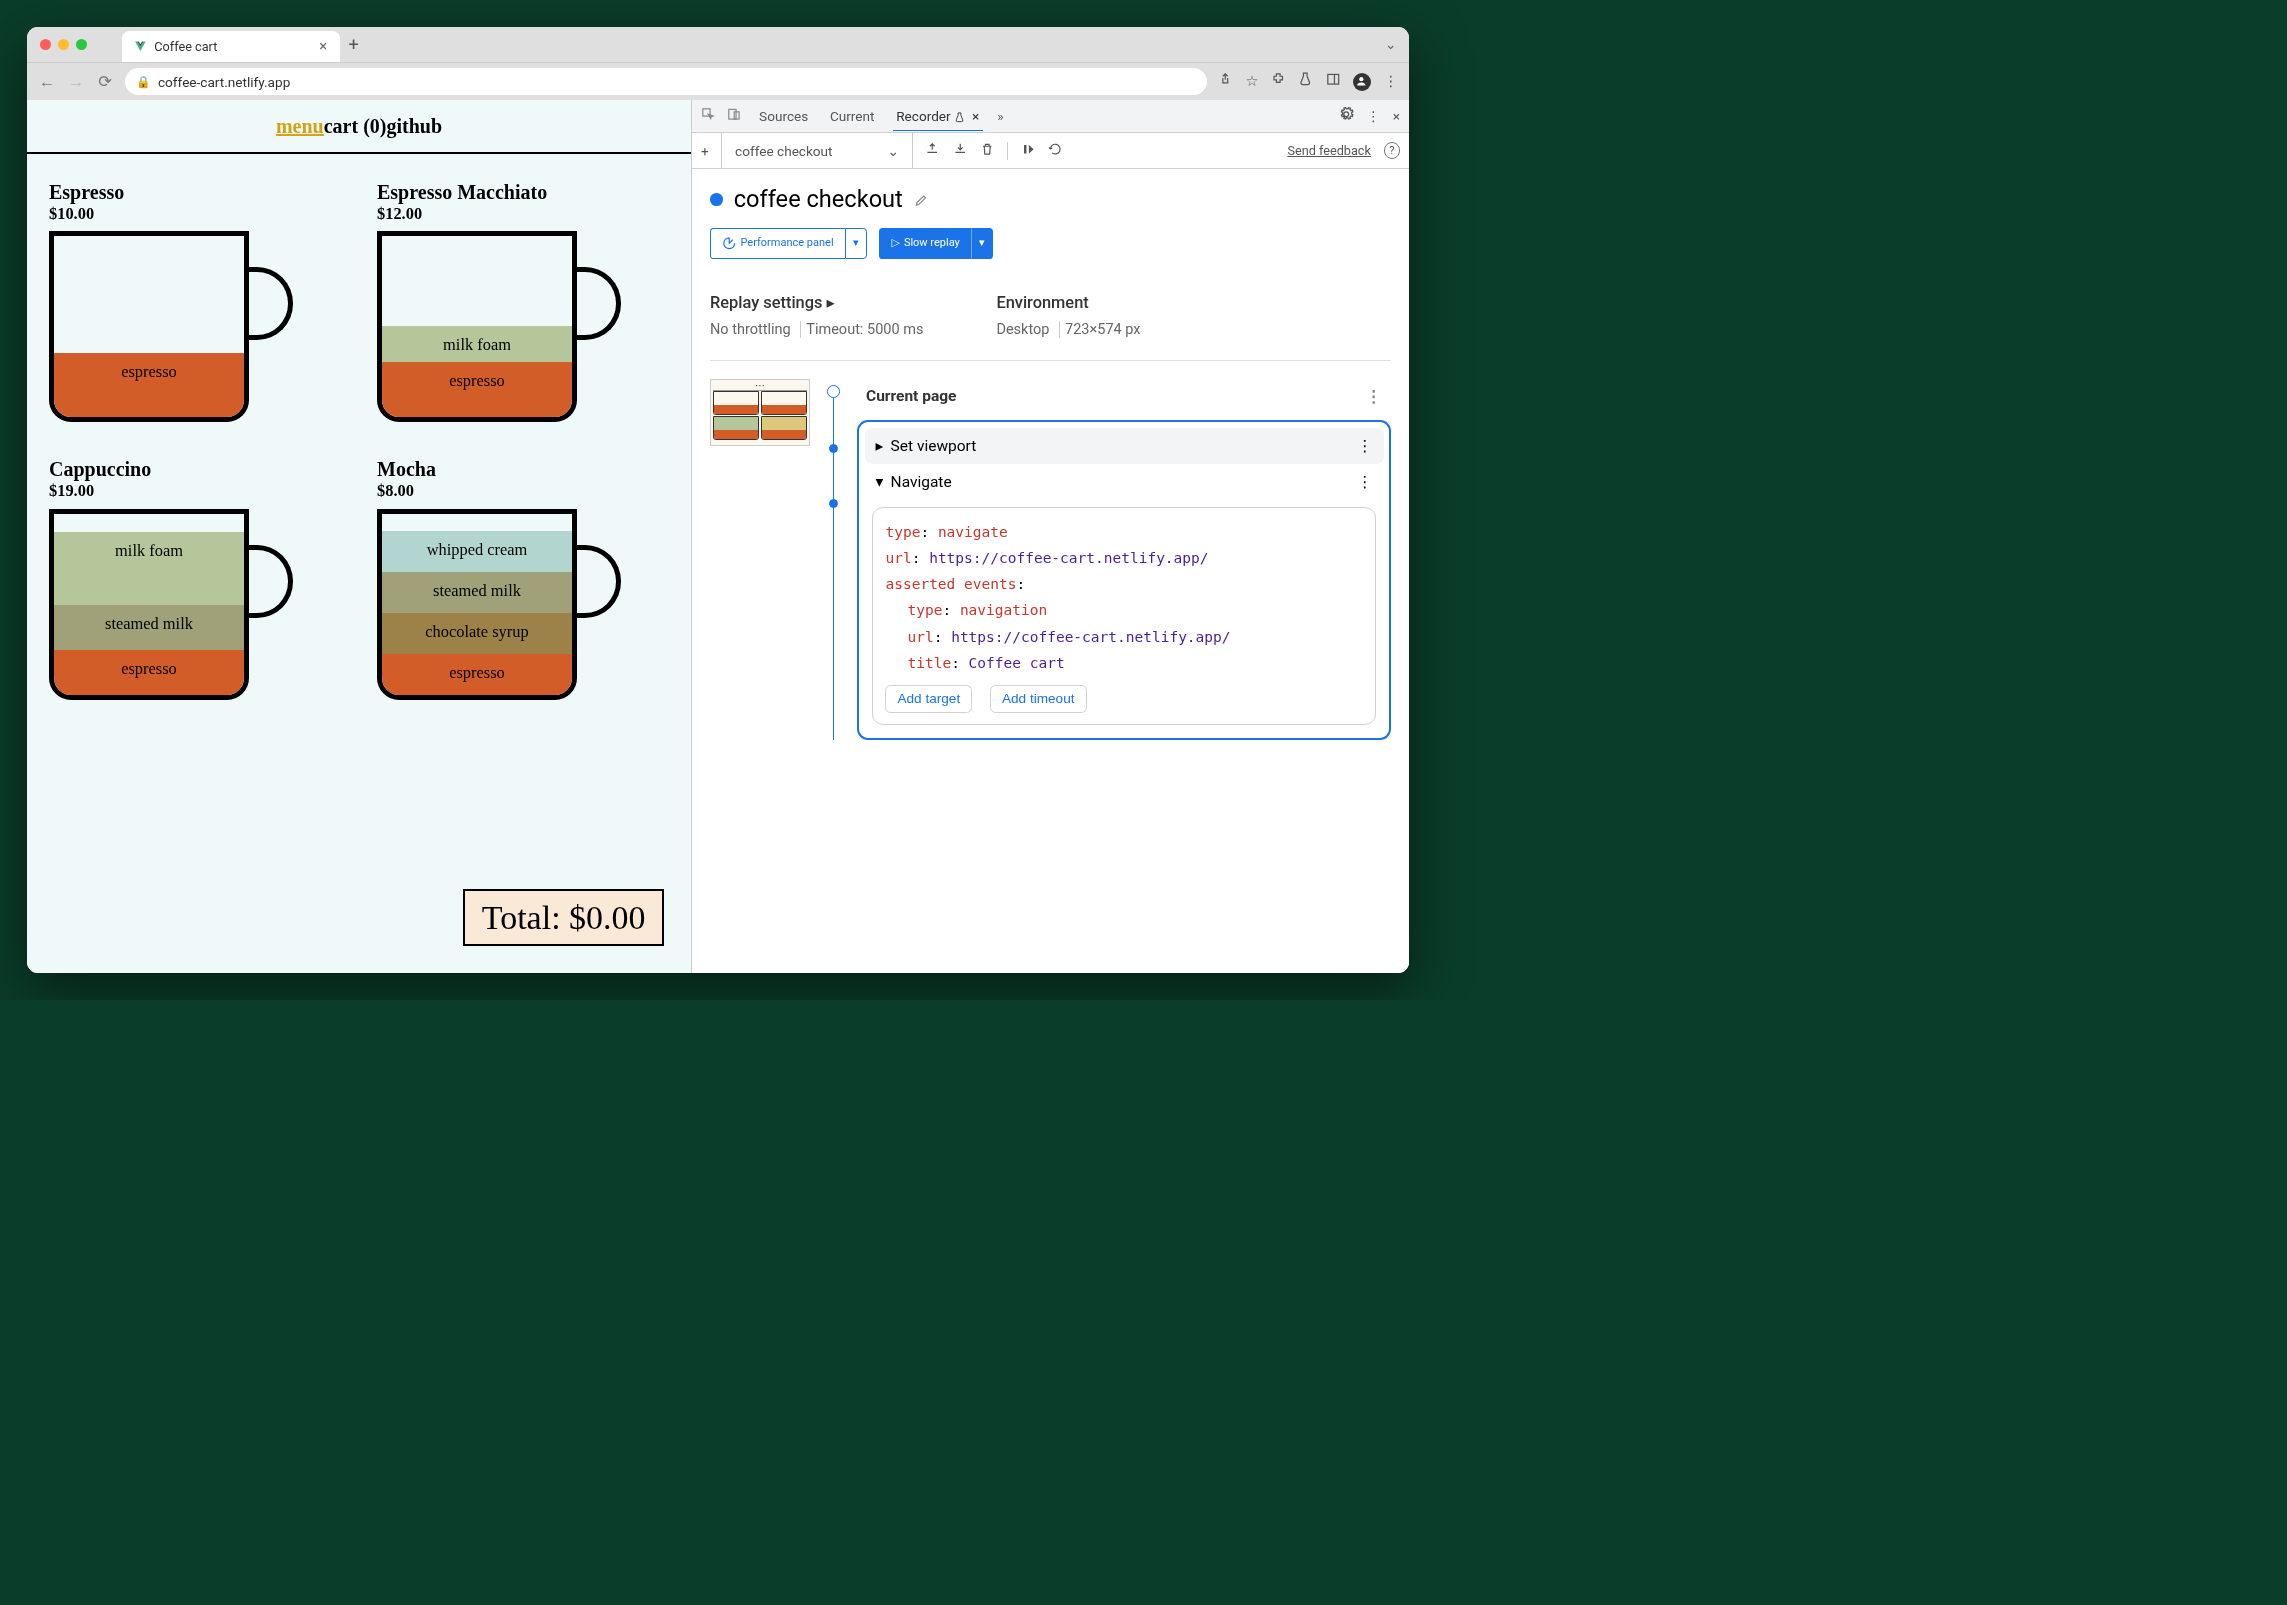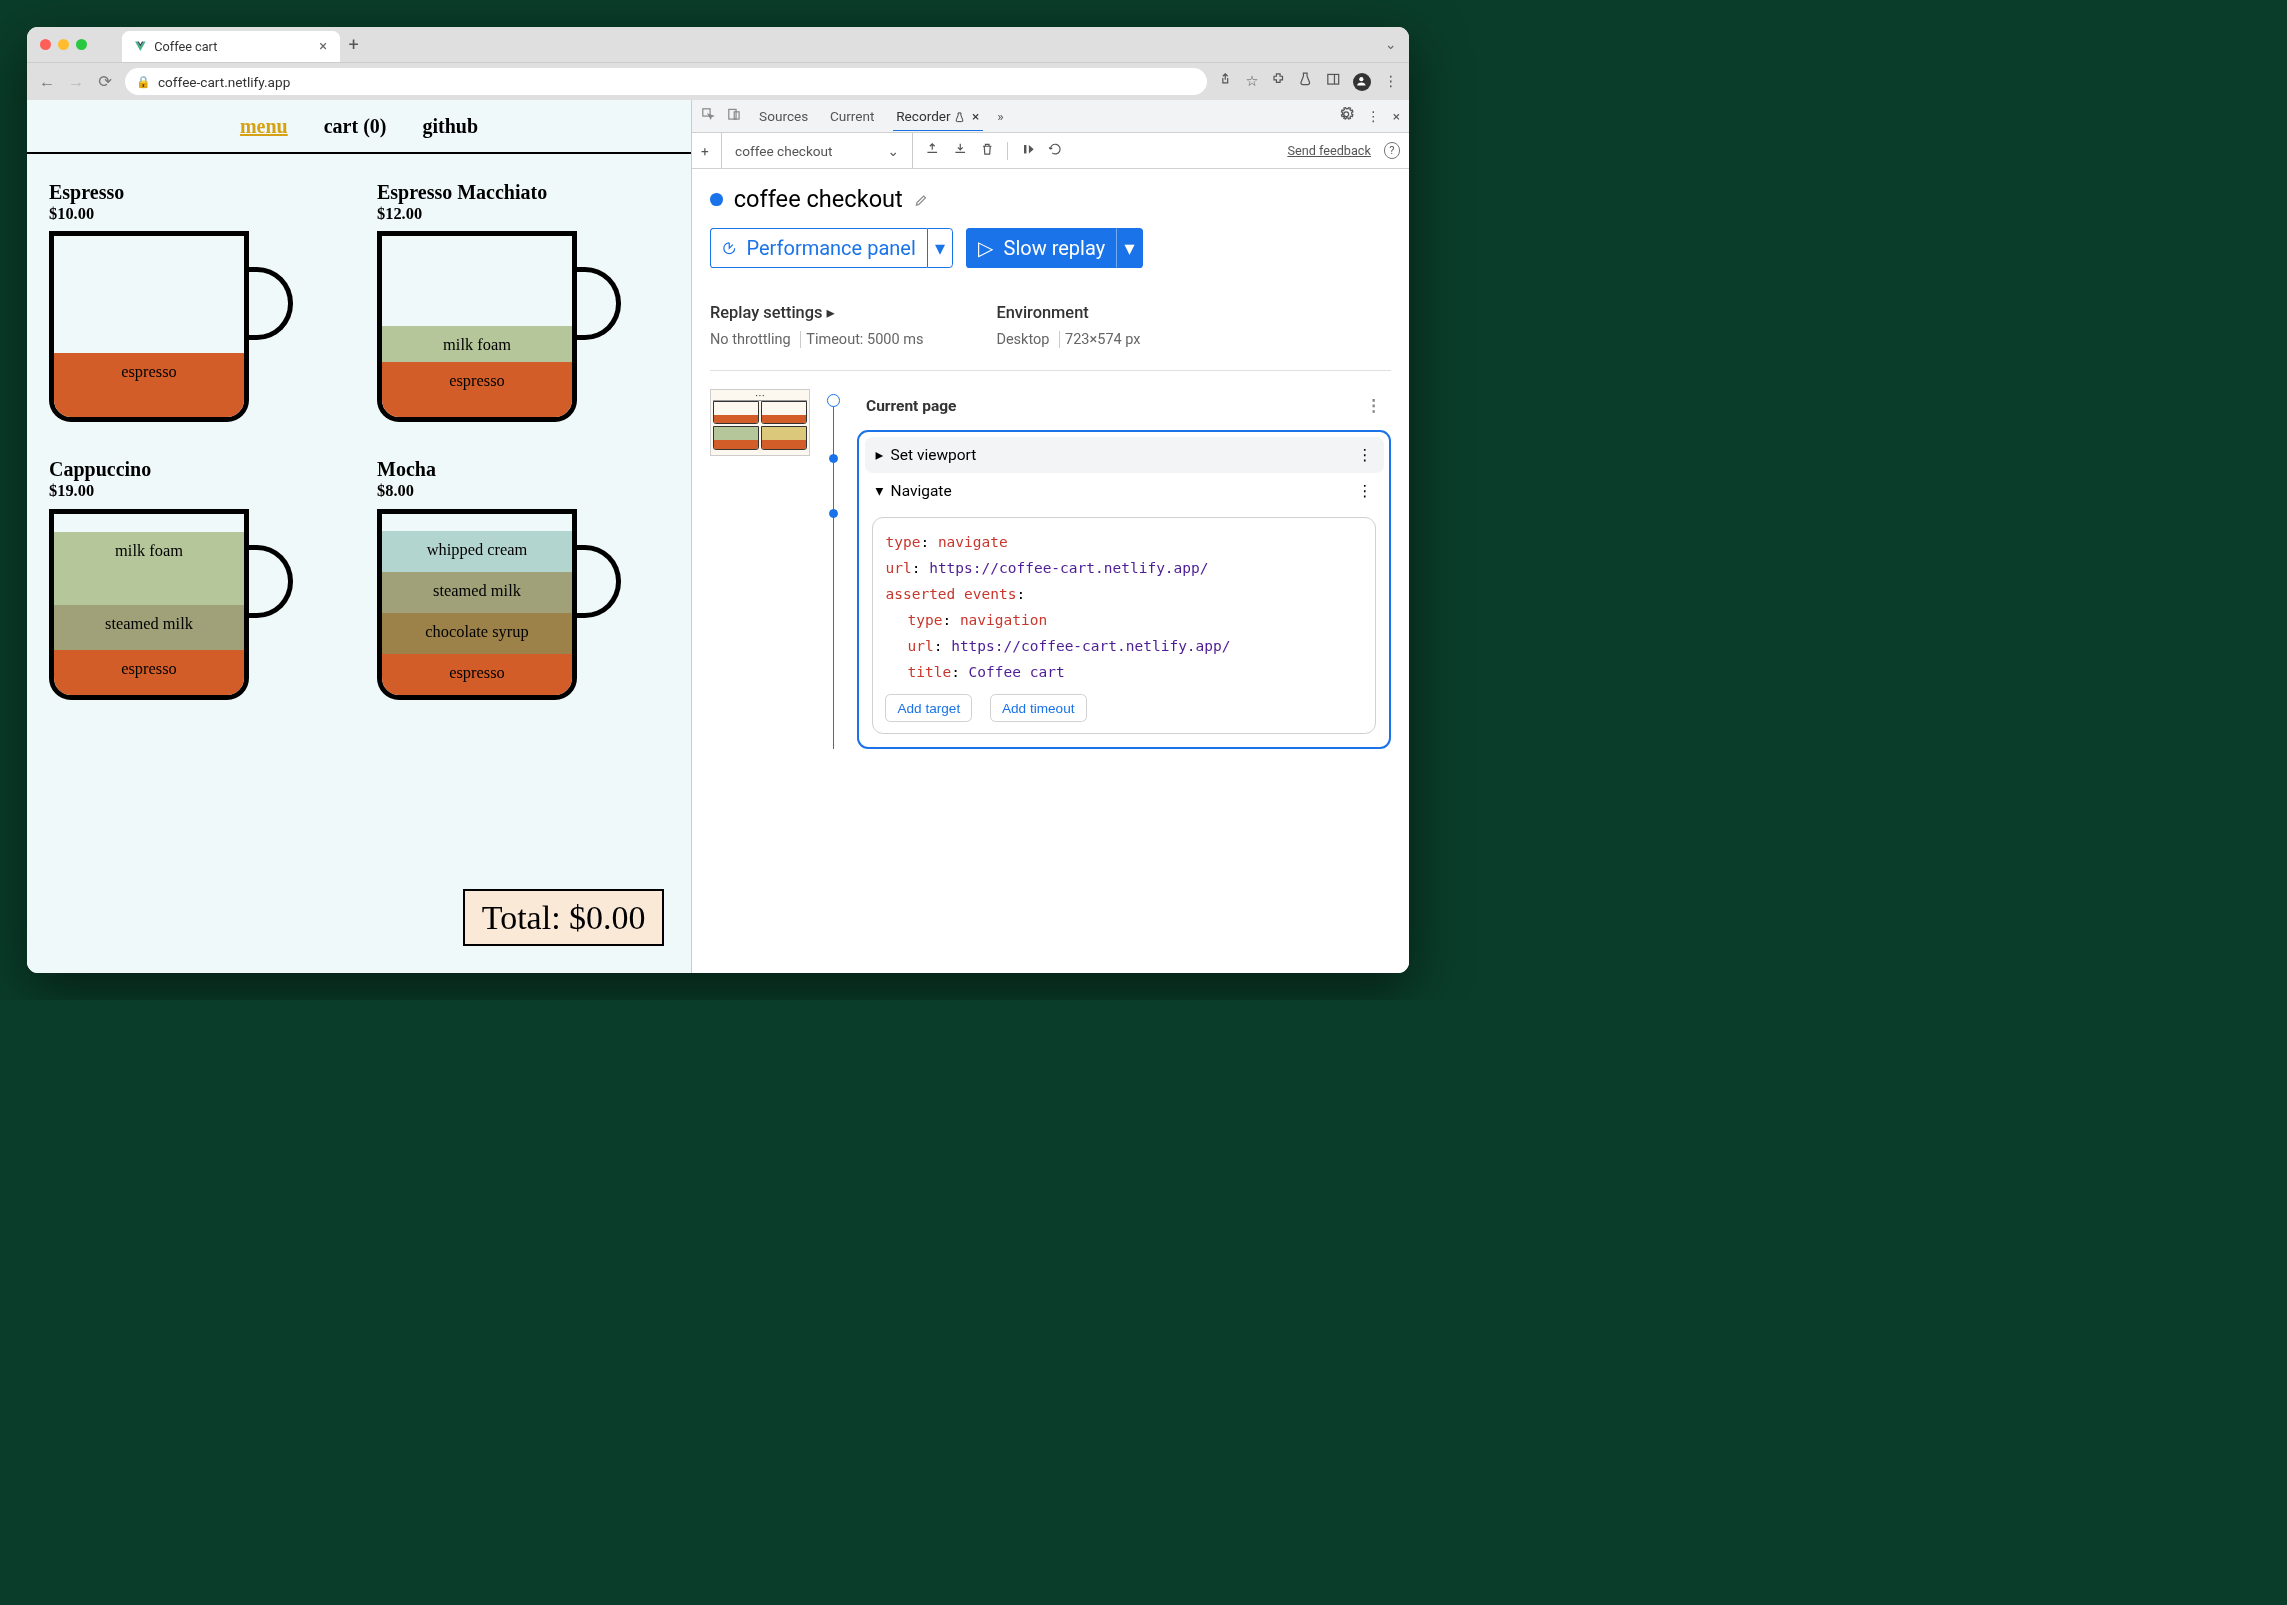--- a/index.html
+++ b/index.html
@@ -19,21 +19,21 @@
 .chevron-down-small { color: #666; cursor: pointer; font-size: 13.6px; }
 .addressbar { height: 38px; background: #dfdfe0; display: flex; align-items: center; padding: 0 11px; gap: 11px; border-top: 0.9px solid #ccc; }
 .nav-btn { color: #777; font-size: 16.4px; cursor: pointer; width: 18px; text-align: center; }
 .nav-btn.disabled { color: #bbb; }
 .url-box { flex: 1; background: #fff; border-radius: 16.4px; height: 27px; display: flex; align-items: center; padding: 0 11px; gap: 7.3px; font-size: 13.6px; color: #333; }
 .lock-icon { color: #666; font-size: 11.8px; }
 .addr-icons { display: flex; gap: 12.7px; align-items: center; color: #555; font-size: 14.5px; }
 .avatar { width: 18px; height: 18px; border-radius: 50%; background: #333; color: #fff; display: flex; align-items: center; justify-content: center; font-size: 11px; }
 .content { display: flex; height: calc(100% - 73px); }
 .page { width: 664px; background: #f0f9f9; overflow: hidden; position: relative; }
-.page-nav { display: flex; gap: 36px; justify-content: center; padding: 14.5px 0; font-family: Georgia, serif; font-size: 20px; font-weight: bold; border-bottom: 2.7px solid #000; }
+.page-nav { display: flex; justify-content: center; padding: 14.5px 0; font-family: Georgia, serif; font-size: 20px; font-weight: bold; border-bottom: 2.7px solid #000; }
 .page-nav a { color: #000; text-decoration: none; }
 .page-nav a.active { color: #d6a214; text-decoration: underline; }
 .products { display: grid; grid-template-columns: 1fr 1fr; gap: 27px 36px; padding: 27px 22px; }
 .product { font-family: Georgia, serif; }
 .product-name { font-size: 20px; font-weight: bold; }
 .product-price { font-size: 16.4px; font-weight: bold; margin-bottom: 7.3px; }
 .cup { position: relative; width: 255px; height: 200px; }
 .cup-body { position: absolute; left: 0; top: 0; width: 200px; height: 191px; border: 5.5px solid #000; border-radius: 0 0 22px 22px; background: #f0f9f9; overflow: hidden; display: flex; flex-direction: column; justify-content: flex-end; }
 .cup-handle { position: absolute; right: 11px; top: 36px; width: 55px; height: 73px; border: 5.5px solid #000; border-left: none; border-radius: 0 36px 36px 0; background: transparent; }
 .layer { text-align: center; font-family: Georgia, serif; font-size: 16.4px; padding: 9px 0; }
@@ -49,21 +49,21 @@
 .dt-tab { cursor: pointer; padding: 0 3.6px; }
 .dt-tab.active { color: #333; border-bottom: 1.8px solid #1a73e8; padding-bottom: 5.5px; margin-bottom: -7.3px; }
 .dt-tabs .right { margin-left: auto; display: flex; gap: 12.7px; align-items: center; }
 .dt-toolbar { height: 36px; border-bottom: 0.9px solid #d0d0d0; display: flex; align-items: center; padding: 0 9px; gap: 12.7px; font-size: 13.6px; color: #555; }
 .rec-select { display: flex; align-items: center; gap: 55px; border-left: 0.9px solid #ccc; border-right: 0.9px solid #ccc; padding: 0 12.7px; height: 100%; }
 .feedback { margin-left: auto; text-decoration: underline; font-size: 12.7px; }
 .dt-body { padding: 16.4px 18px; overflow: auto; flex: 1; }
 .rec-title { display: flex; align-items: center; gap: 11px; font-size: 23.6px; margin-bottom: 14.5px; }
 .rec-dot { width: 12.7px; height: 12.7px; border-radius: 50%; background: #1a73e8; }
 .btn-row { display: flex; gap: 12.7px; margin-bottom: 25.5px; }
-.btn { border: 0.9px solid #1a73e8; border-radius: 3.6px; padding: 7.3px 11px; font-size: 20px; color: #1a73e8; background: #fff; display: flex; align-items: center; gap: 10px; }
+.btn { border: 0.9px solid #1a73e8; border-radius: 3.6px; padding: 7.3px 11px; font-size: 11px; color: #1a73e8; background: #fff; display: flex; gap: 4px; }
 .btn.primary { background: #1a73e8; color: #fff; }
 .btn-split { display: flex; }
 .btn-split .main { border-radius: 3.6px 0 0 3.6px; border-right: none; }
 .btn-split .drop { border-radius: 0 3.6px 3.6px 0; padding: 7.3px 7.3px; border-left: 0.9px solid rgba(255,255,255,0.4); }
 .btn-split.outline .drop { border-left: 0.9px solid #1a73e8; }
 .settings-row { display: flex; gap: 73px; padding: 9px 0 22px; border-bottom: 0.9px solid #e0e0e0; margin-bottom: 18px; }
 .settings-col h4 { font-size: 16.4px; color: #333; margin-bottom: 9px; font-weight: 500; }
 .settings-col .val { font-size: 14.5px; color: #666; }
 .divider-v { border-left: 0.9px solid #ccc; margin: 0 5.5px; }
 .steps-area { display: flex; gap: 14.5px; }

